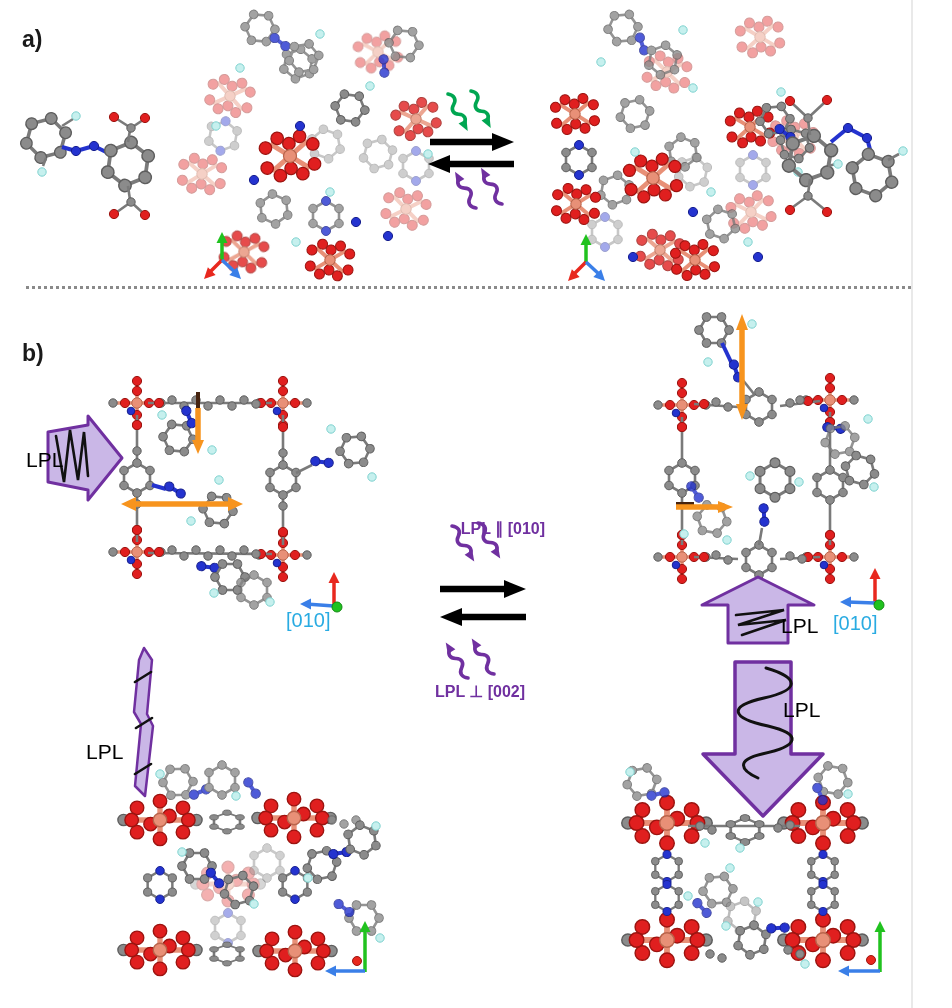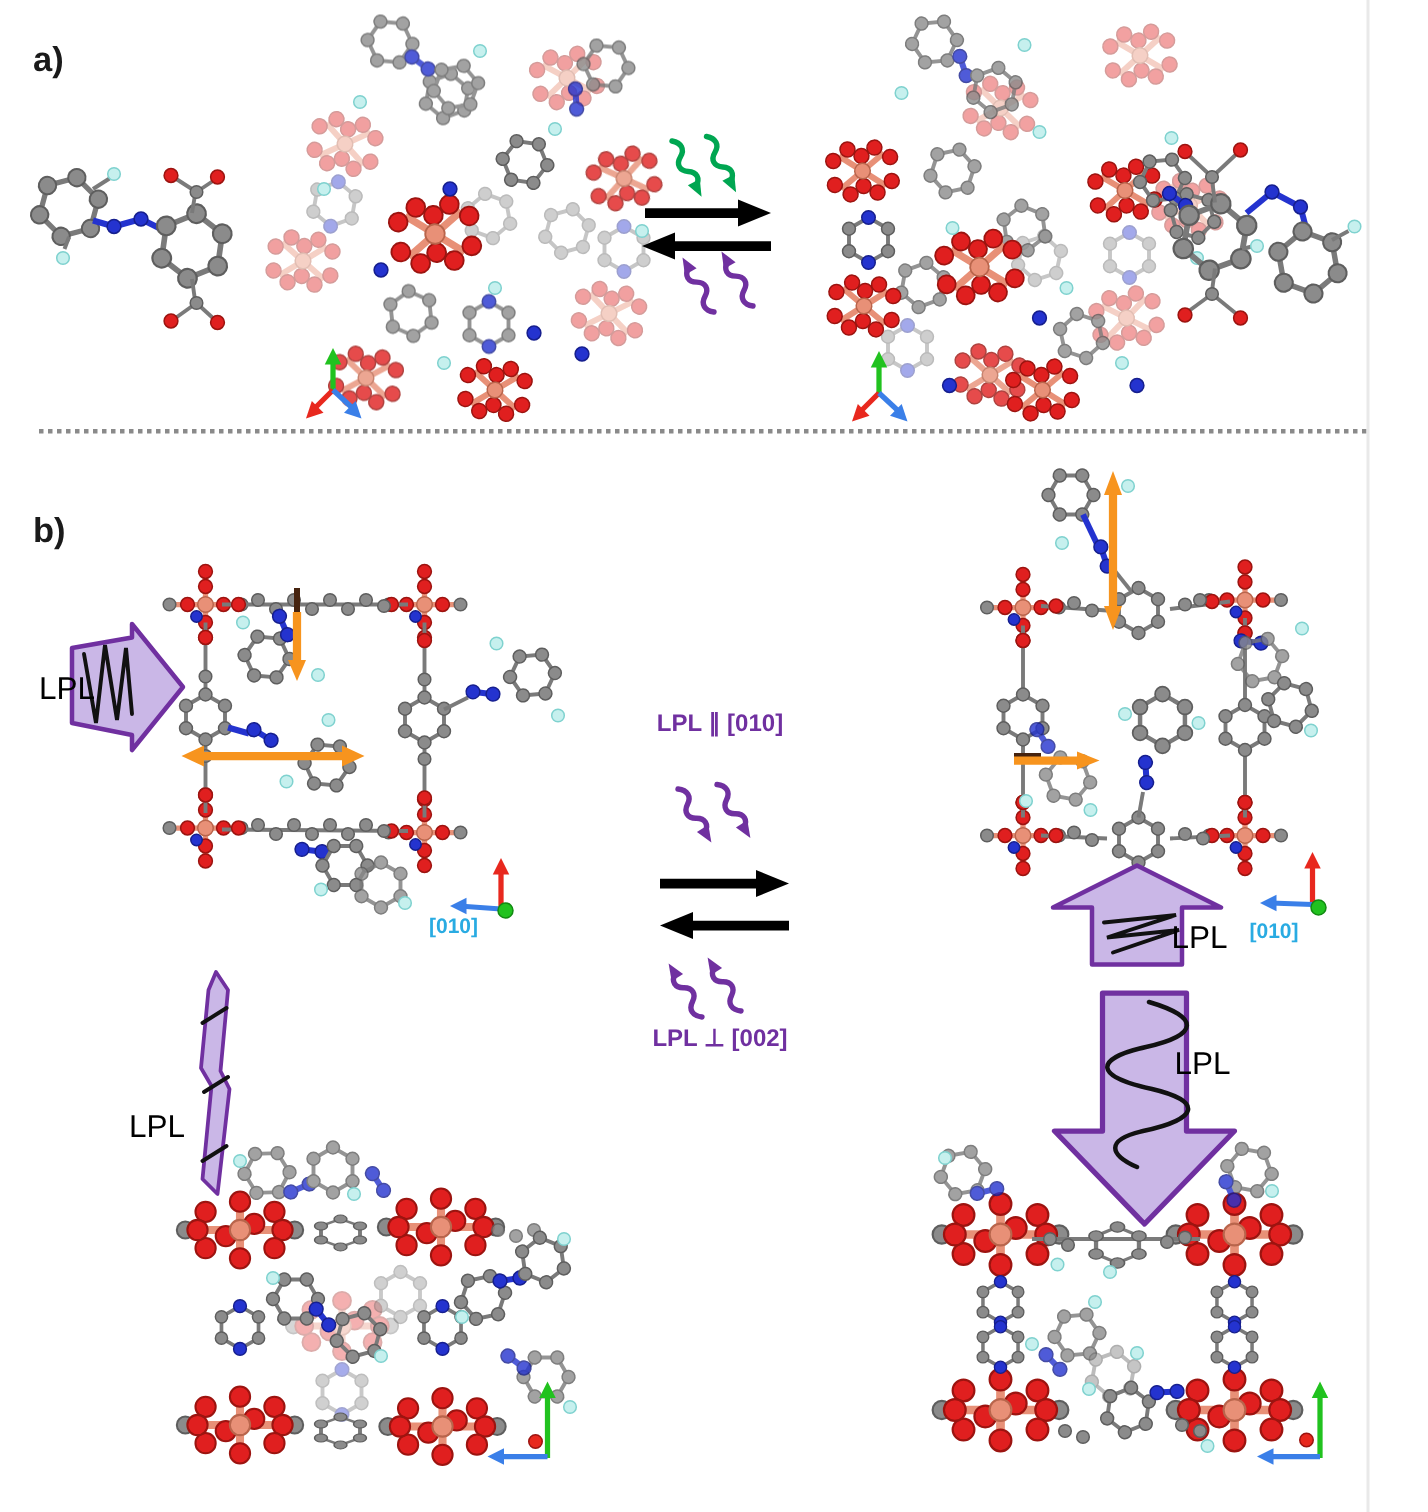--- a/index.html
+++ b/index.html
@@ -10,21 +10,21 @@
   }
   html,body{margin:0;padding:0;background:#fff;}
   .fig{position:relative;width:952px;height:1008px;background:#fff;overflow:hidden;
        font-family:"Liberation Sans",sans-serif;}
   .fig svg{position:absolute;overflow:visible;}
   .defs{width:0;height:0;position:absolute;}
   .txt{position:absolute;color:#111;}
   .panel-lbl{font-size:23px;font-weight:bold;color:#1a1a1a;}
   .lpl{font-size:21px;color:#000;z-index:6;}
   .cond{font-size:16px;font-weight:bold;color:var(--purple);text-align:center;z-index:6;}
-  .axlbl{font-size:14px;font-weight:bold;color:var(--cyan_label);z-index:6;}
+  .axlbl{font-size:20px;font-weight:normal;color:var(--cyan_label);z-index:6;}
   .divider{position:absolute;left:26px;top:286px;width:885px;height:0;
            border-top:3px dotted #8a8a8a;}
   .vline{position:absolute;left:911px;top:0;width:2px;height:1008px;background:#e9e9e9;}
   
   .aC{fill:#8b8b8b;stroke:#5e5e5e;stroke-width:1;}
   .aO{fill:var(--oxygen_red);stroke:#9c1410;stroke-width:1;}
   .aN{fill:var(--nitrogen_blue);stroke:#161f8e;stroke-width:1;}
   .aF{fill:var(--fluorine_cyan);stroke:#7fd2cf;stroke-width:1;}
   .aM{fill:var(--metal_salmon);stroke:#b9654c;stroke-width:1;}
   .bond{stroke:#7a7a7a;stroke-width:2.6;fill:none;}
@@ -411,21 +411,21 @@
 
   <svg style="left:292px;top:566px;" width="52" height="46" viewBox="0 0 52 46">
     <line class="axl" x1="42" y1="40" x2="42" y2="12" stroke="var(--axis_red)"></line>
     <use href="#ah" transform="translate(42,6) rotate(180)" fill="var(--axis_red)"></use>
     <line class="axl" x1="42" y1="40" x2="14" y2="38" stroke="var(--axis_blue)"></line>
     <use href="#ah" transform="translate(8,38) rotate(90)" fill="var(--axis_blue)"></use>
     <circle cx="45" cy="41" r="5" fill="var(--axis_green)" stroke="#128a12"></circle>
   </svg>
   <div class="txt axlbl" style="left:286px;top:609px;">[010]</div>
 
-  <div class="txt cond" style="left:415px;top:472px;width:130px;">LPL ∥ [010]</div>
+  <div class="txt cond" style="left:415px;top:519px;width:130px;text-align:right;">LPL ∥ [010]</div>
   <svg style="left:432px;top:516px;" width="112" height="190" viewBox="0 0 112 190">
     <use href="#squig" style="color:var(--purple)" transform="translate(20,10) rotate(-32)"></use>
     <use href="#squig" style="color:var(--purple)" transform="translate(46,7) rotate(-32)"></use>
     <line class="eq" x1="8" y1="73" x2="72" y2="73"></line>
     <polygon class="eqHead" points="72,64 72,82 94,73"></polygon>
     <line class="eq" x1="94" y1="101" x2="30" y2="101"></line>
     <polygon class="eqHead" points="30,92 30,110 8,101"></polygon>
     <use href="#squig" style="color:var(--purple)" transform="translate(36,162) rotate(148)"></use>
     <use href="#squig" style="color:var(--purple)" transform="translate(62,158) rotate(148)"></use>
   </svg>

